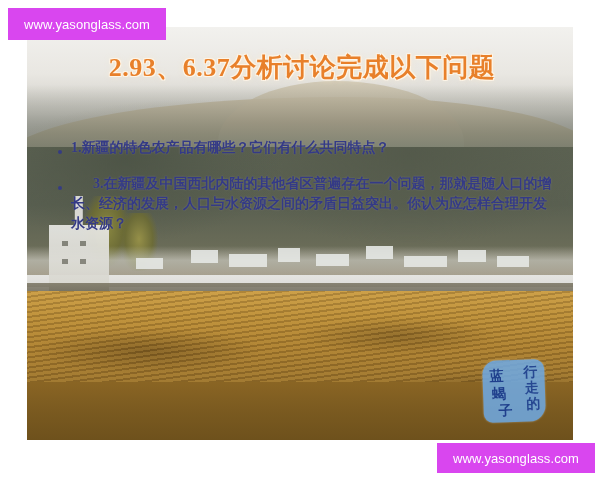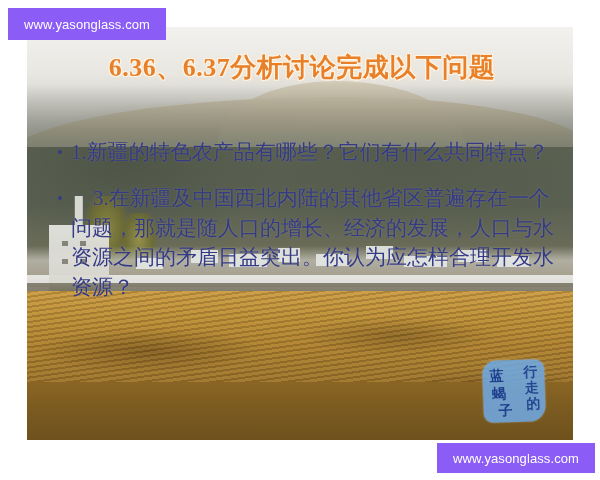--- a/index.html
+++ b/index.html
@@ -72,42 +72,42 @@
         font-size:26px;font-weight:bold;line-height:1.35;color:#e8802a;letter-spacing:.5px;
         text-shadow:
           1px 1px 0 rgba(255,246,232,.95), -1px -1px 0 rgba(255,246,232,.85),
           1px -1px 0 rgba(255,246,232,.85), -1px 1px 0 rgba(255,246,232,.85),
           0 0 6px rgba(255,235,200,.7);}
 
   #bullets{position:absolute;left:58px;top:138px;width:500px;}
   .bullet{display:flex;align-items:flex-start;margin-bottom:16px;}
   .dot{flex:0 0 auto;width:4px;height:4px;border-radius:50%;background:#343a86;
        margin:12px 9px 0 0;opacity:.95;}
-  .btxt{flex:1 1 auto;font-size:21px;line-height:1.42;font-weight:normal;color:#343a86;
+  .btxt{flex:1 1 auto;font-size:14px;line-height:1.42;font-weight:bold;color:#343a86;
        text-shadow:0 0 2px rgba(255,255,255,.18);}
   #b3 .btxt{text-indent:22px;}
   #b3{margin-top:4px;}
 
   
   #stamp{position:absolute;left:483px;top:360px;width:62px;height:62px;
         background:rgba(110,170,230,.85);
         border-radius:14px 10px 16px 9px;
         box-shadow:0 0 2px rgba(255,255,255,.4);
         transform:rotate(-2deg);overflow:hidden;}
   #stamp span{position:absolute;color:#1f3f8c;font-size:14px;font-weight:bold;
         font-family:"Liberation Serif",serif;line-height:1;}
   .s1{left:7px;top:9px;}
   .s2{left:9px;top:27px;}
   .s3{left:15px;top:44px;font-size:12px;}
   .s4{right:7px;top:6px;font-size:12px;opacity:.9;}
   .s5{right:6px;top:22px;font-size:12px;opacity:.9;}
   .s6{right:5px;top:38px;font-size:12px;opacity:.9;}
 
   
-  .wm{position:absolute;background:#8b5cf6;color:#ffffff;
+  .wm{position:absolute;background:#d946ef;color:#ffffff;
       font-family:"Liberation Sans","DejaVu Sans",sans-serif;
       font-size:13px;display:flex;align-items:center;justify-content:center;
       letter-spacing:.1px;}
   #wm-top{left:8px;top:8px;width:158px;height:32px;}
   #wm-bottom{left:437px;top:443px;width:158px;height:30px;}
 </style>
 </head>
 <body>
 
 <div id="slide">
@@ -139,21 +139,21 @@
         <i style="left:52%;top:48%;"></i>
     </div>
 
     <div class="roadband"></div>
     <div class="grass"></div>
     <div class="grasstex"></div>
     <div class="dirt"></div>
   </div>
 
   <div id="title">
-    <div>6.36、6.37分析讨论完成以下问题</div>
+    <div>2.93、6.37分析讨论完成以下问题</div>
   </div>
 
   <div id="bullets">
     <div class="bullet" id="b1">
       <span class="dot"></span>
       <span class="btxt">1.新疆的特色农产品有哪些？它们有什么共同特点？</span>
     </div>
     <div class="bullet" id="b3">
       <span class="dot"></span>
       <span class="btxt">3.在新疆及中国西北内陆的其他省区普遍存在一个问题，那就是随人口的增长、经济的发展，人口与水资源之间的矛盾日益突出。你认为应怎样合理开发水资源？</span>

